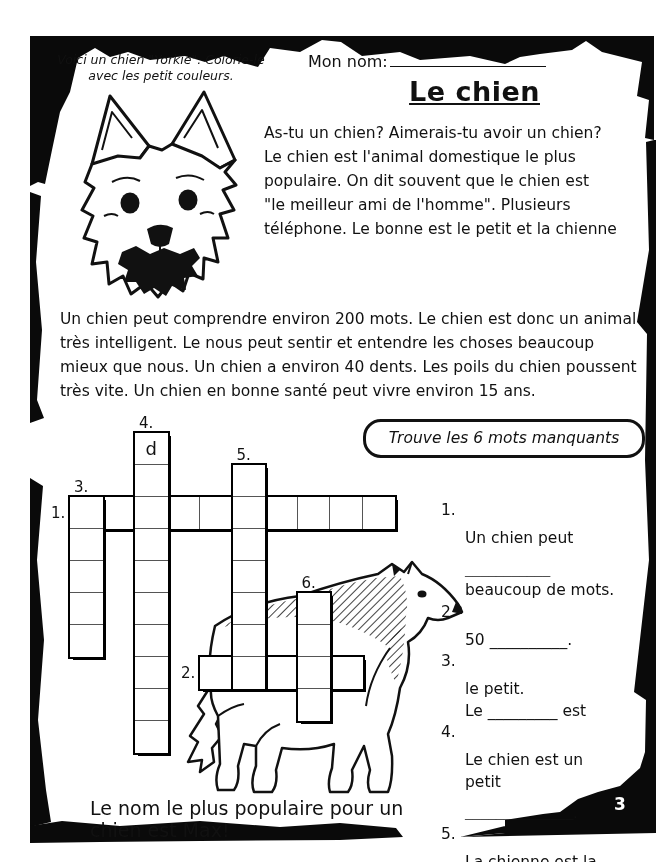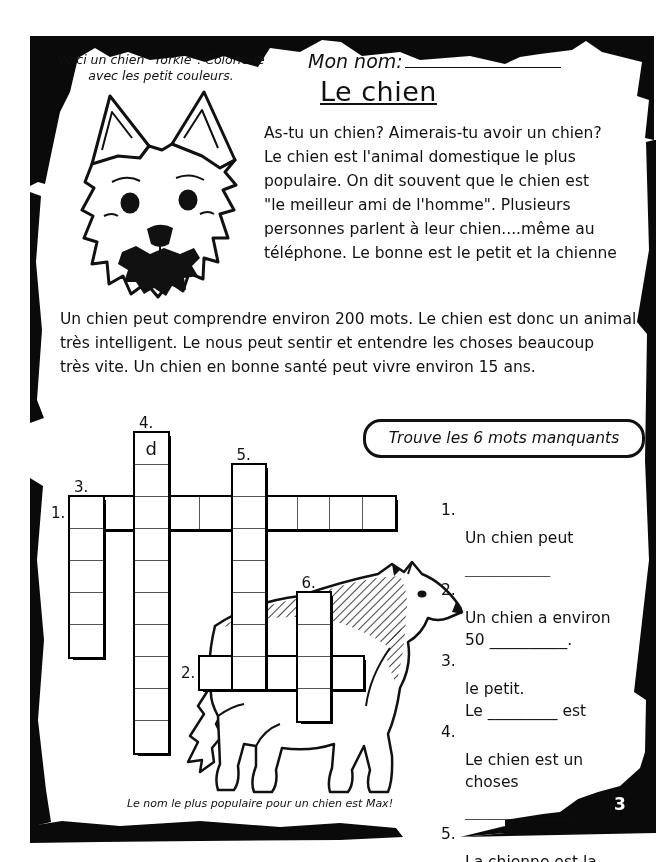--- a/index.html
+++ b/index.html
@@ -5,25 +5,25 @@
   html,body{margin:0;padding:0;background:#fff;}
   #canvas{position:relative;width:666px;height:862px;background:#fff;overflow:hidden;
           font-family:"DejaVu Sans",sans-serif;color:#111;}
   .abs{position:absolute;}
   
   #frame{position:absolute;left:0;top:0;z-index:0;}
   
   #caption{left:48px;top:52px;width:226px;text-align:center;font-style:italic;
            font-size:12.5px;line-height:16px;z-index:3;}
   
-  #name-row{left:308px;top:50px;z-index:3;font-size:19px;font-style:italic;}
+  #name-row{left:308px;top:50px;z-index:3;font-size:16px;}
   #name-line{display:inline-block;width:156px;border-bottom:1.5px solid #111;height:16px;
              vertical-align:baseline;margin-left:2px;}
   
-  #title{left:320px;top:76px;width:220px;text-align:left;font-size:27px;font-weight:normal;
+  #title{left:320px;top:76px;width:220px;text-align:right;font-size:27px;font-weight:bold;
          text-decoration:underline;z-index:3;letter-spacing:0.5px;}
   
   .para{z-index:3;font-size:15.5px;line-height:24px;white-space:nowrap;}
   #para1{left:264px;top:121px;}
   #para2{left:60px;top:307px;}
   
   #bubble{left:363px;top:419px;width:268px;border:3.5px solid #111;border-radius:18px;
           padding:6px 4px;text-align:center;font-style:italic;font-size:15.5px;
           line-height:21px;z-index:3;background:#fff;}
   
@@ -42,22 +42,22 @@
   .cw-word.down .cw-cell:last-child{border-bottom:none;}
   .cw-label{position:absolute;font-size:15px;z-index:4;background:transparent;}
   
   #questions{left:441px;top:500px;width:210px;z-index:3;font-size:15.5px;line-height:21.5px;}
   .q-item{display:flex;}
   .q-num{width:24px;flex:0 0 24px;}
   .q-body{flex:1;margin-top:28px;}
   .q-line{white-space:nowrap;}
   .q-blank{margin-top:9px;font-family:Liberation Serif, serif;}
   
-  #footer{left:90px;top:797px;width:340px;text-align:center;font-style:italic;
-          font-size:11px;z-index:3;}
+  #footer{left:90px;top:797px;width:340px;text-align:left;
+          font-size:19px;z-index:3;}
   #page-num{left:598px;top:794px;width:44px;text-align:center;color:#fff;
             font-weight:bold;font-size:17px;z-index:5;}
 </style>
 </head>
 <body>
 
 <div id="canvas">
 
   <svg id="frame" width="666" height="862" viewBox="0 0 666 862">
     <g fill="#0a0a0a">
@@ -120,26 +120,26 @@
     <span>Mon nom:</span><span id="name-line"></span>
   </div>
 
   <div id="title" class="abs">Le chien</div>
 
   <div id="para1" class="abs para">
       <div>As-tu un chien?  Aimerais-tu avoir un chien?</div>
       <div>Le chien est l'animal domestique le plus</div>
       <div>populaire. On dit souvent que le chien est</div>
       <div>"le meilleur ami de l'homme".  Plusieurs</div>
-      <div>personnes parlent à leur chien....même au</div>
       <div>téléphone. Le bonne est le petit et la chienne</div>
     </div>
   <div id="para2" class="abs para">
       <div>Un chien peut comprendre environ 200 mots. Le chien est donc un animal</div>
       <div>très intelligent. Le nous peut sentir et entendre les choses beaucoup</div>
+      <div>mieux que nous. Un chien a environ 40 dents. Les poils du chien poussent</div>
       <div>très vite. Un chien en bonne santé peut vivre environ 15 ans.</div>
     </div>
 
   <div id="bubble" class="abs">
       <div>Trouve les 6 mots manquants</div>
     </div>
 
   <svg id="collie" class="abs" width="308" height="250" viewBox="0 0 308 250">
     <defs>
       <pattern id="hatch" width="6" height="6" patternUnits="userSpaceOnUse" patternTransform="rotate(45)">
@@ -234,41 +234,41 @@
       </div>
       <div class="cw-label" style="left: 301.5px; top: 574px;">6.</div>
     </div>
 
   <div id="questions" class="abs">
       <div class="q-item">
         <div class="q-num">1.</div>
         <div class="q-body">
           <div class="q-line">Un chien peut</div>
           <div class="q-line q-blank">___________</div>
+          <div class="q-line">beaucoup de mots.</div>
         </div>
       </div>
       <div class="q-item">
         <div class="q-num">2.</div>
         <div class="q-body">
-          <div class="q-line">Un chien a environ</div>
           <div class="q-line">50 __________.</div>
         </div>
       </div>
       <div class="q-item">
         <div class="q-num">3.</div>
         <div class="q-body">
           <div class="q-line">le petit.</div>
           <div class="q-line">Le _________ est</div>
         </div>
       </div>
       <div class="q-item">
         <div class="q-num">4.</div>
         <div class="q-body">
           <div class="q-line">Le chien est un</div>
-          <div class="q-line">choses</div>
+          <div class="q-line">petit</div>
           <div class="q-line q-blank">______________.</div>
         </div>
       </div>
       <div class="q-item">
         <div class="q-num">5.</div>
         <div class="q-body">
           <div class="q-line">La chienne est la</div>
           <div class="q-line q-blank">____________.</div>
         </div>
       </div>

